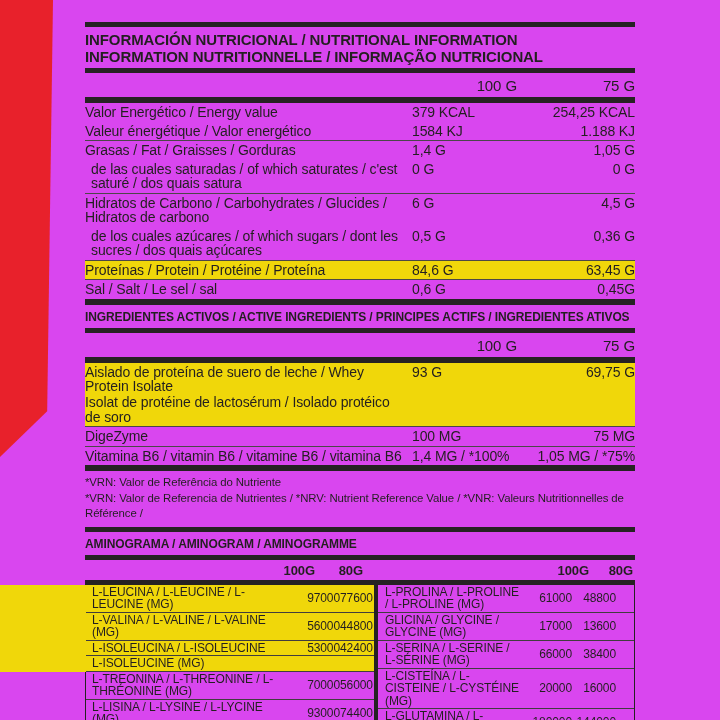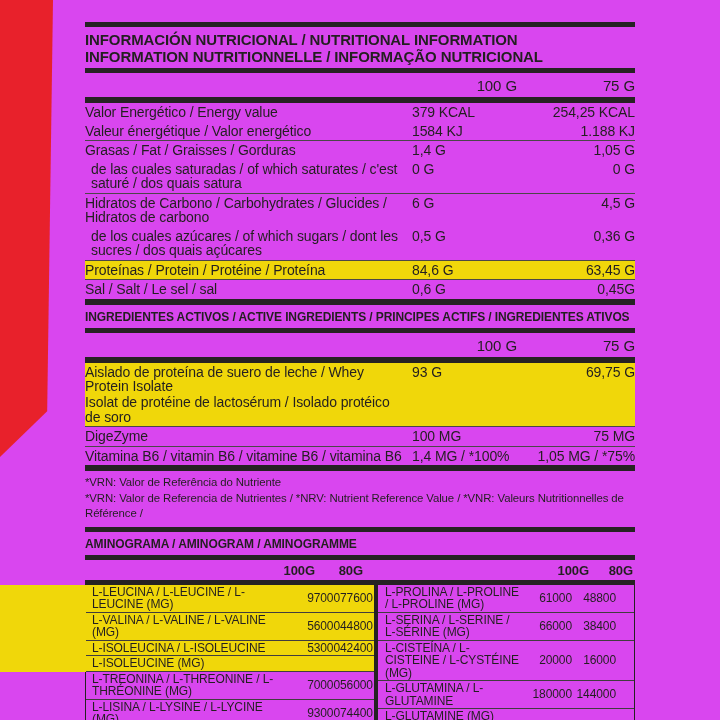--- a/index.html
+++ b/index.html
@@ -261,20 +261,27 @@
       <div class="amino-table r" id="amino-right">
           <div class="amino-row sep">
             <div class="lab">
               <div>L-PROLINA / L-PROLINE / L-PROLINE (MG)</div>
             </div>
             <div class="v v1">61000</div>
             <div class="v v2">48800</div>
           </div>
           <div class="amino-row sep">
             <div class="lab">
+              <div>GLICINA / GLYCINE / GLYCINE (MG)</div>
+            </div>
+            <div class="v v1">17000</div>
+            <div class="v v2">13600</div>
+          </div>
+          <div class="amino-row sep">
+            <div class="lab">
               <div>L-SERINA / L-SERINE / L-SÉRINE (MG)</div>
             </div>
             <div class="v v1">66000</div>
             <div class="v v2">38400</div>
           </div>
           <div class="amino-row sep">
             <div class="lab">
               <div>L-CISTEÍNA / L-CISTEINE / L-CYSTÉINE (MG)</div>
             </div>
             <div class="v v1">20000</div>

